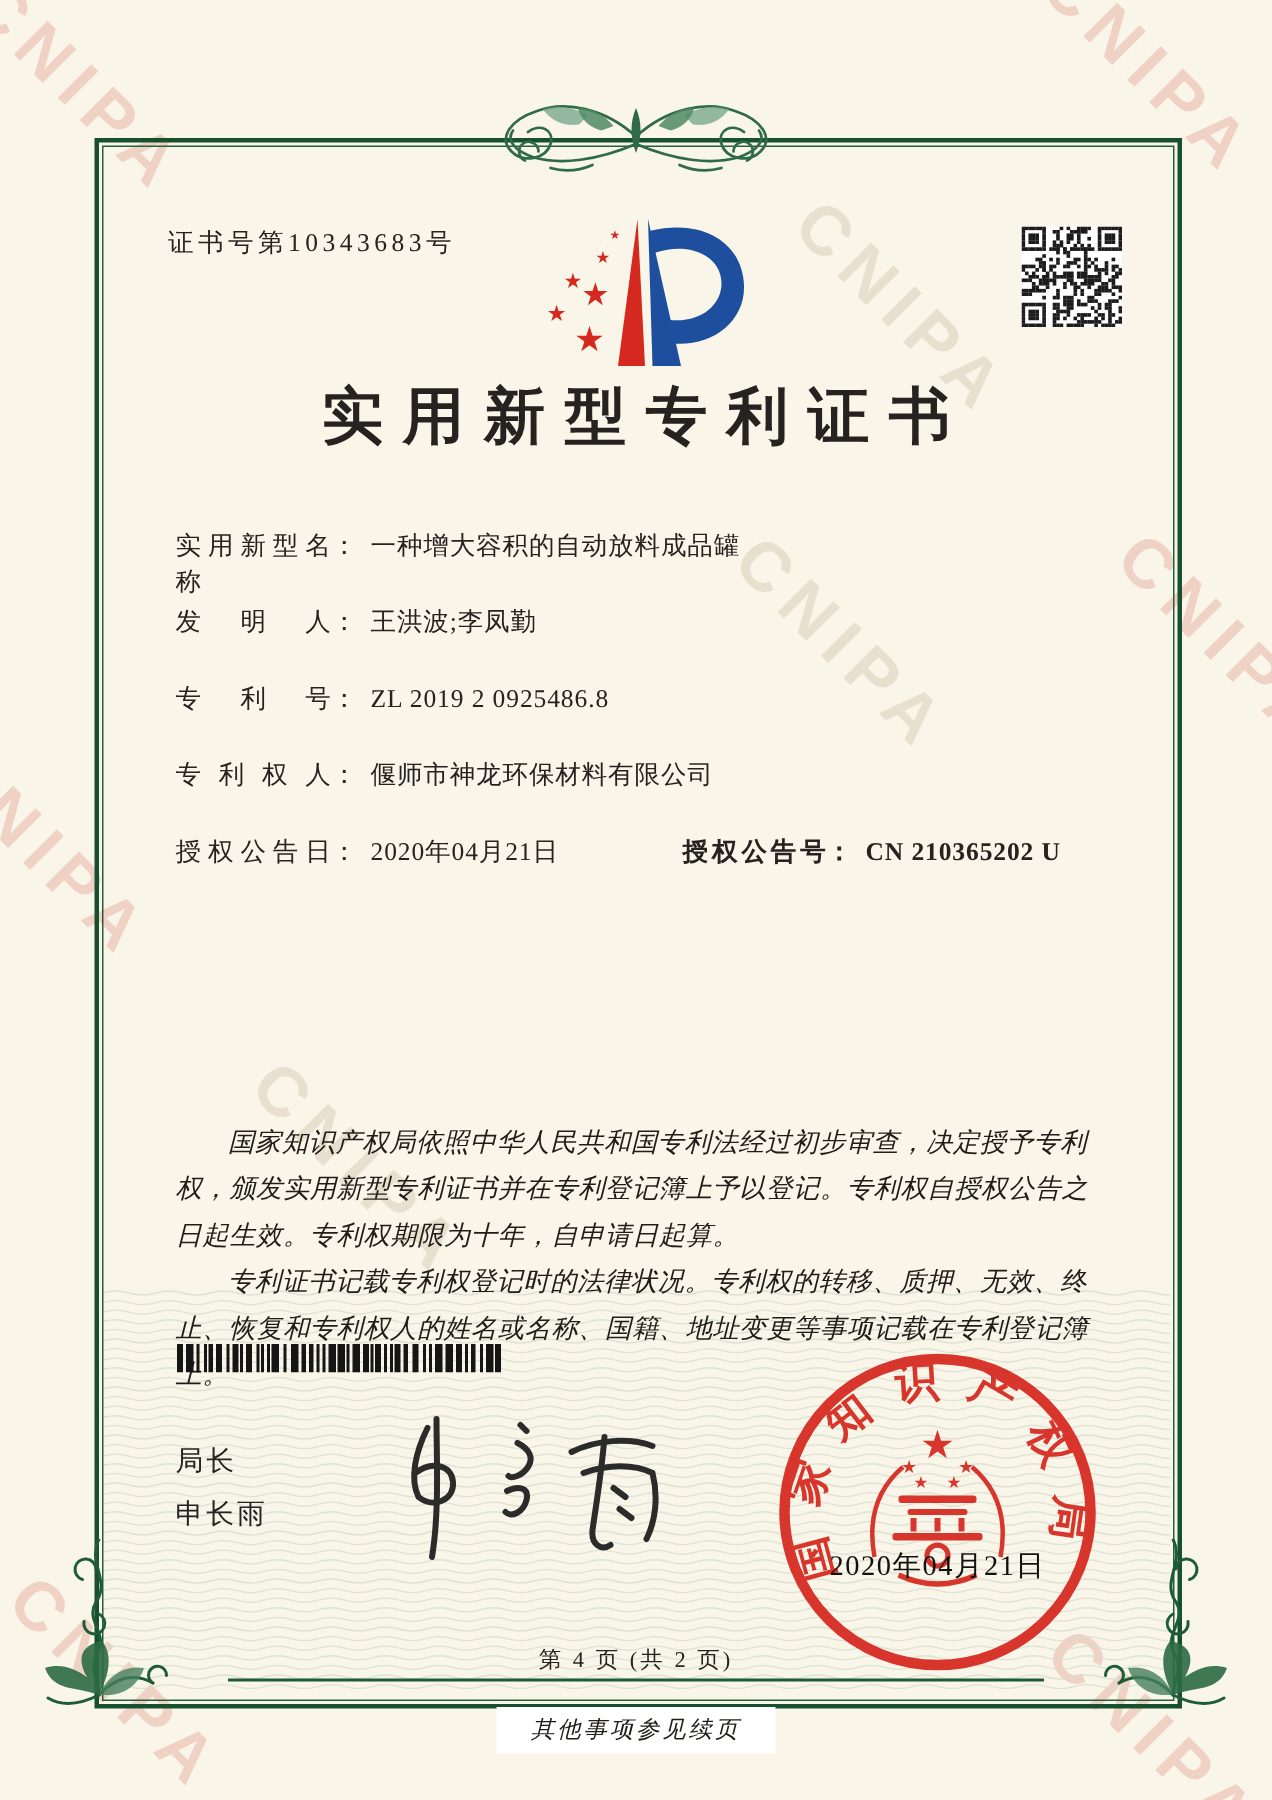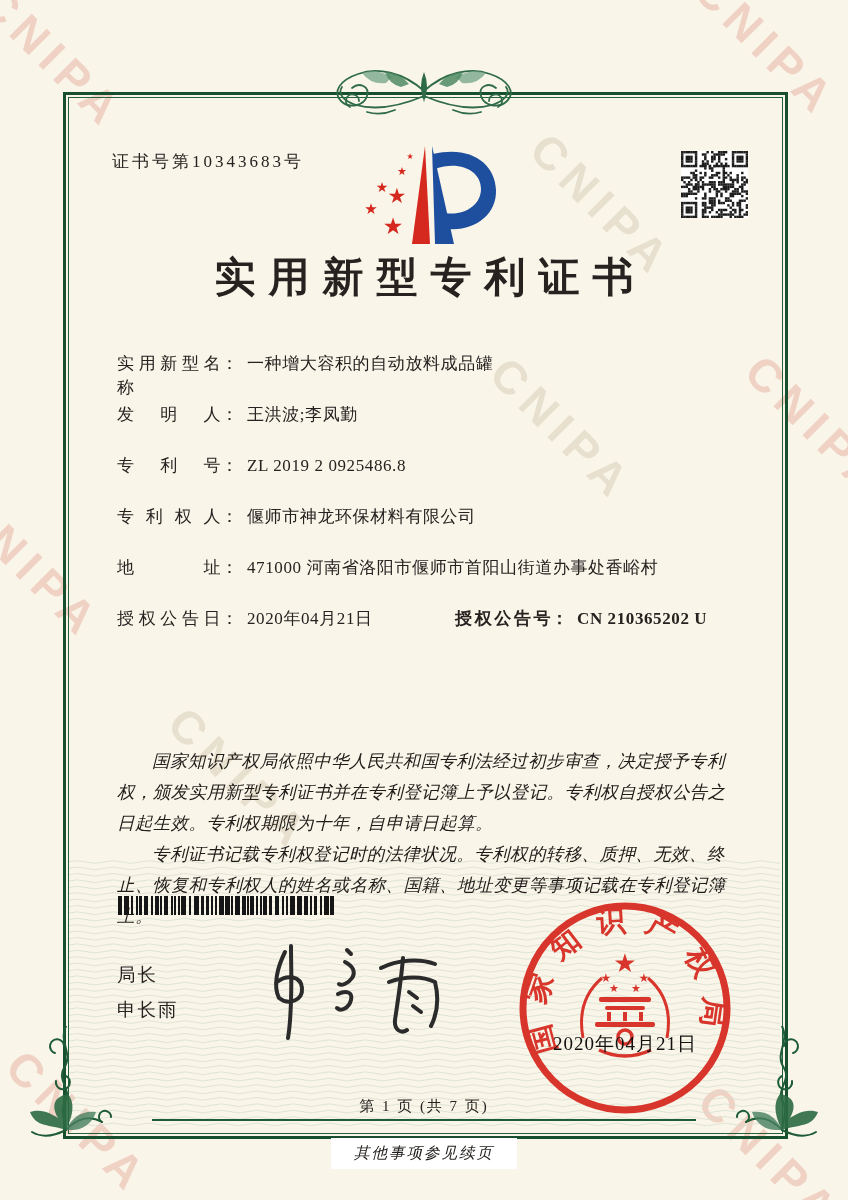--- a/index.html
+++ b/index.html
@@ -608,23 +608,20 @@
   <div class="field-row">
     <span class="field-label">发明人</span><span class="field-colon">：</span><span class="field-value">王洪波;李凤勤</span>
   </div>
   <div class="field-row">
     <span class="field-label">专利号</span><span class="field-colon">：</span><span class="field-value">ZL 2019 2 0925486.8</span>
   </div>
   <div class="field-row">
     <span class="field-label">专利权人</span><span class="field-colon">：</span><span class="field-value">偃师市神龙环保材料有限公司</span>
   </div>
   <div class="field-row">
-    <span class="field-label">地址</span><span class="field-colon">：</span><span class="field-value">471000 河南省洛阳市偃师市首阳山街道办事处香峪村</span>
-  </div>
-  <div class="field-row">
     <span class="field-label">授权公告日</span><span class="field-colon">：</span><span class="field-value">2020年04月21日</span>
     <span class="grant-second">
       <span class="field-label" style="width:96px">授权公告号</span><span class="field-colon">：</span><span class="field-value">CN 210365202 U</span>
     </span>
   </div>
 </div>
 
 <div class="body-text">
   <p>国家知识产权局依照中华人民共和国专利法经过初步审查，决定授予专利权，颁发实用新型专利证书并在专利登记簿上予以登记。专利权自授权公告之日起生效。专利权期限为十年，自申请日起算。</p>
   <p>专利证书记载专利权登记时的法律状况。专利权的转移、质押、无效、终止、恢复和专利权人的姓名或名称、国籍、地址变更等事项记载在专利登记簿上。</p>
@@ -718,14 +715,14 @@
     <rect x="122" y="112" width="4" height="9"></rect>
     <rect x="78" y="122" width="60" height="5" rx="2"></rect>
     <circle cx="108" cy="137" r="7" fill="none" stroke="#d6281e" stroke-width="3.5"></circle>
     <path d="M66,138 q-7,-38 19,-60" fill="none" stroke="#d6281e" stroke-width="3"></path>
     <path d="M150,138 q7,-38 -19,-60" fill="none" stroke="#d6281e" stroke-width="3"></path>
     <path d="M82,150 q26,12 52,0" fill="none" stroke="#d6281e" stroke-width="3.5"></path>
   </g>
 </svg>
 <div class="seal-date">2020年04月21日</div>
 
-<div class="page-indicator">第 1 页 (共 7 页)</div>
+<div class="page-indicator">第 4 页 (共 2 页)</div>
 <div class="continuation-note">其他事项参见续页</div>
 
 </body></html>

